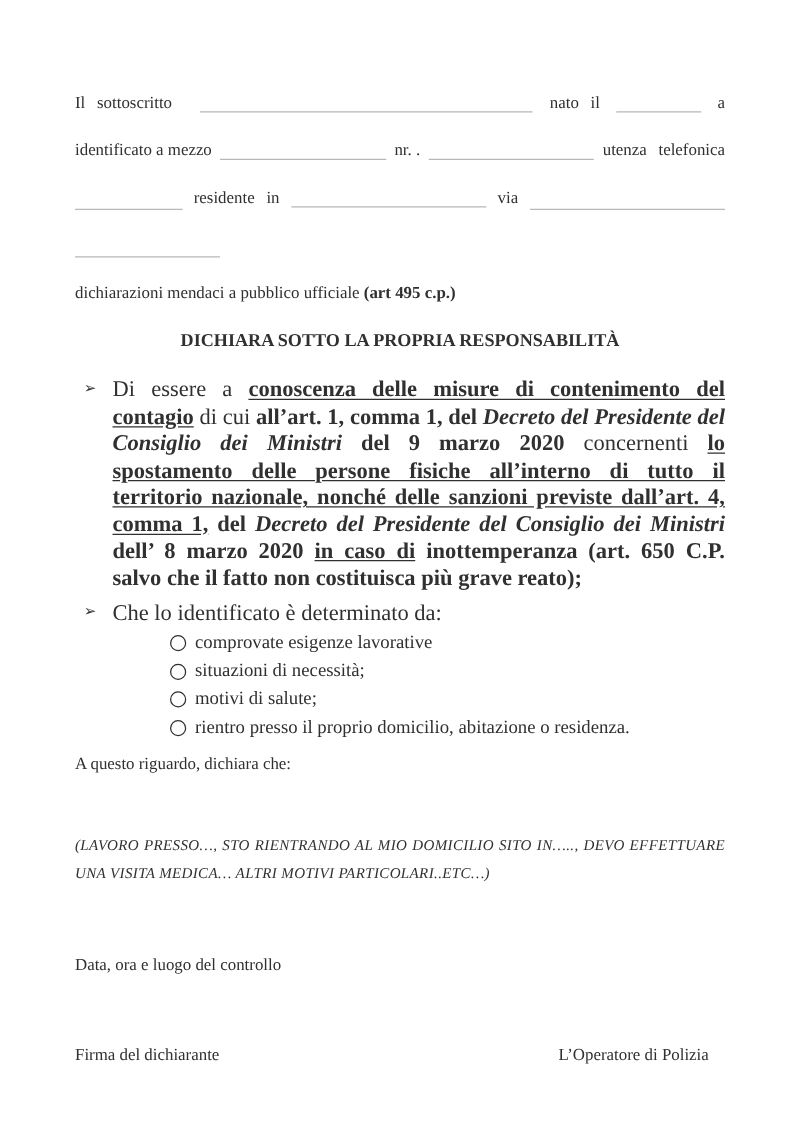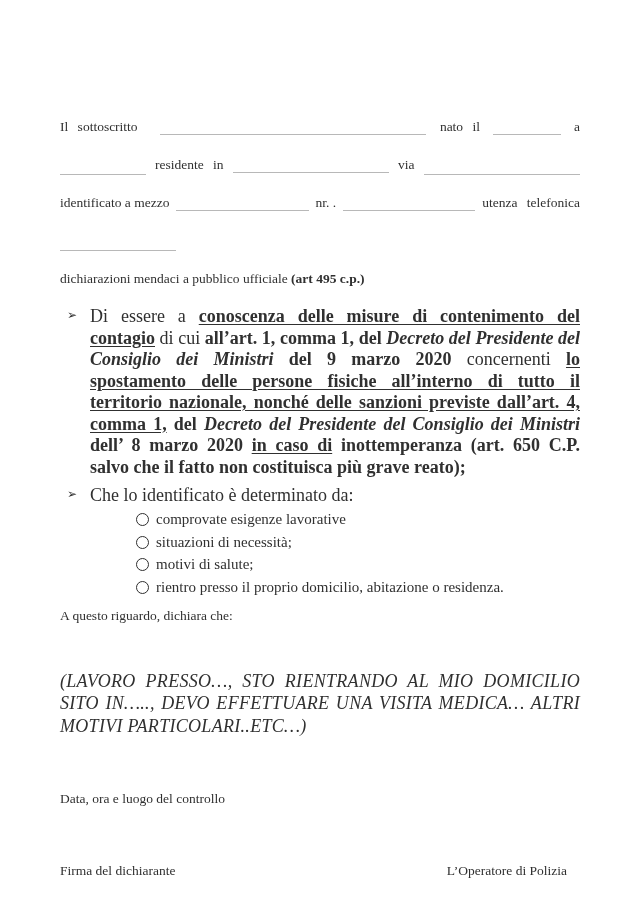--- a/index.html
+++ b/index.html
@@ -3,21 +3,21 @@
 <meta charset="utf-8">
 <style>
   html, body { margin: 0; padding: 0; }
   body {
     width: 640px; height: 905px;
     background: #ffffff;
     font-family: "Liberation Serif", serif;
     color: #303030;
     overflow: hidden;
   }
-  .page { padding: 97px 60px 0 60px; width: 520px; }
+  .page { padding: 52px 60px 0 60px; width: 520px; }
 
   
   .row {
     display: flex; align-items: flex-end;
     height: 38px; font-size: 13.5px; line-height: 17px;
     white-space: nowrap;
   }
   .lbl { flex: none; }
   .ws { word-spacing: 6px; }
   .line {
@@ -65,21 +65,21 @@
   .radio {
     width: 13px; height: 13px; flex: none;
     border: 1.5px solid #2f2f2f; border-radius: 50%;
     margin-right: 7px; background: #fff;
     box-sizing: border-box;
   }
 
   .riguardo { margin-top: 9px; font-size: 13.5px; }
   .examples {
     margin-top: 46px; font-style: italic;
-    font-size: 18px; line-height: 22.5px;
+    font-size: 12px; line-height: 22.5px;
     text-align: justify; letter-spacing: 0.3px;
   }
   .controllo { margin-top: 54px; font-size: 13.5px; }
   .signatures {
     margin-top: 56px; display: flex;
     justify-content: space-between; font-size: 13.5px;
   }
   .sig-right { padding-right: 13px; }
 </style>
 </head>
@@ -89,43 +89,44 @@
 
   <div class="row">
     <span class="lbl ws">Il sottoscritto</span>
     <span class="line grow r1-line1"></span>
     <span class="lbl ws">nato il</span>
     <span class="line r1-line2"></span>
     <span class="lbl">a</span>
   </div>
 
   <div class="row">
+    <span class="lbl">identificato a mezzo</span>
+    <span class="line grow r3-line1"></span>
+    <span class="lbl">nr. .</span>
+    <span class="line grow r3-line2"></span>
+    <span class="lbl ws">utenza telefonica</span>
+  </div>
+
+  <div class="row">
     <span class="line r2-line1"></span>
     <span class="lbl ws">residente in</span>
     <span class="line grow r2-line2"></span>
     <span class="lbl">via</span>
     <span class="line grow r2-line3"></span>
-  </div>
-
-  <div class="row">
-    <span class="lbl">identificato a mezzo</span>
-    <span class="line grow r3-line1"></span>
-    <span class="lbl">nr. .</span>
-    <span class="line grow r3-line2"></span>
-    <span class="lbl ws">utenza telefonica</span>
   </div>
 
   <div class="row">
     <span class="line r4-line1"></span>
   </div>
 
   <div class="row">
     <span class="lbl"><span>dichiarazioni mendaci a pubblico ufficiale </span><span class="bold">(art 495 c.p.)</span></span>
   </div>
 
+  <div class="title">DICHIARA SOTTO LA PROPRIA RESPONSABILITÀ</div>
 
   <div class="bullet b1">
     <span class="marker">➢</span>
     <p><span>Di essere a </span><span class="sbu">conoscenza delle misure di contenimento del contagio</span><span> di cui </span><span class="sb">all’art. 1, comma 1, del </span><span class="sbi">Decreto del Presidente del Consiglio dei Ministri</span><span class="sb"> del 9 marzo 2020 </span><span>concernenti </span><span class="sbu">lo spostamento delle persone fisiche all’interno di tutto il territorio nazionale, nonché delle sanzioni previste dall’art. 4, comma 1,</span><span class="sb"> del </span><span class="sbi">Decreto del Presidente del Consiglio dei Ministri</span><span class="sb"> dell’ 8 marzo 2020 </span><span class="sbu">in caso di</span><span class="sb"> inottemperanza (art. 650 C.P. salvo che il fatto non costituisca più grave reato);</span></p>
   </div>
 
   <div class="bullet b2">
     <span class="marker">➢</span>
     <p>Che lo identificato è determinato da:</p>
     <div class="options">

